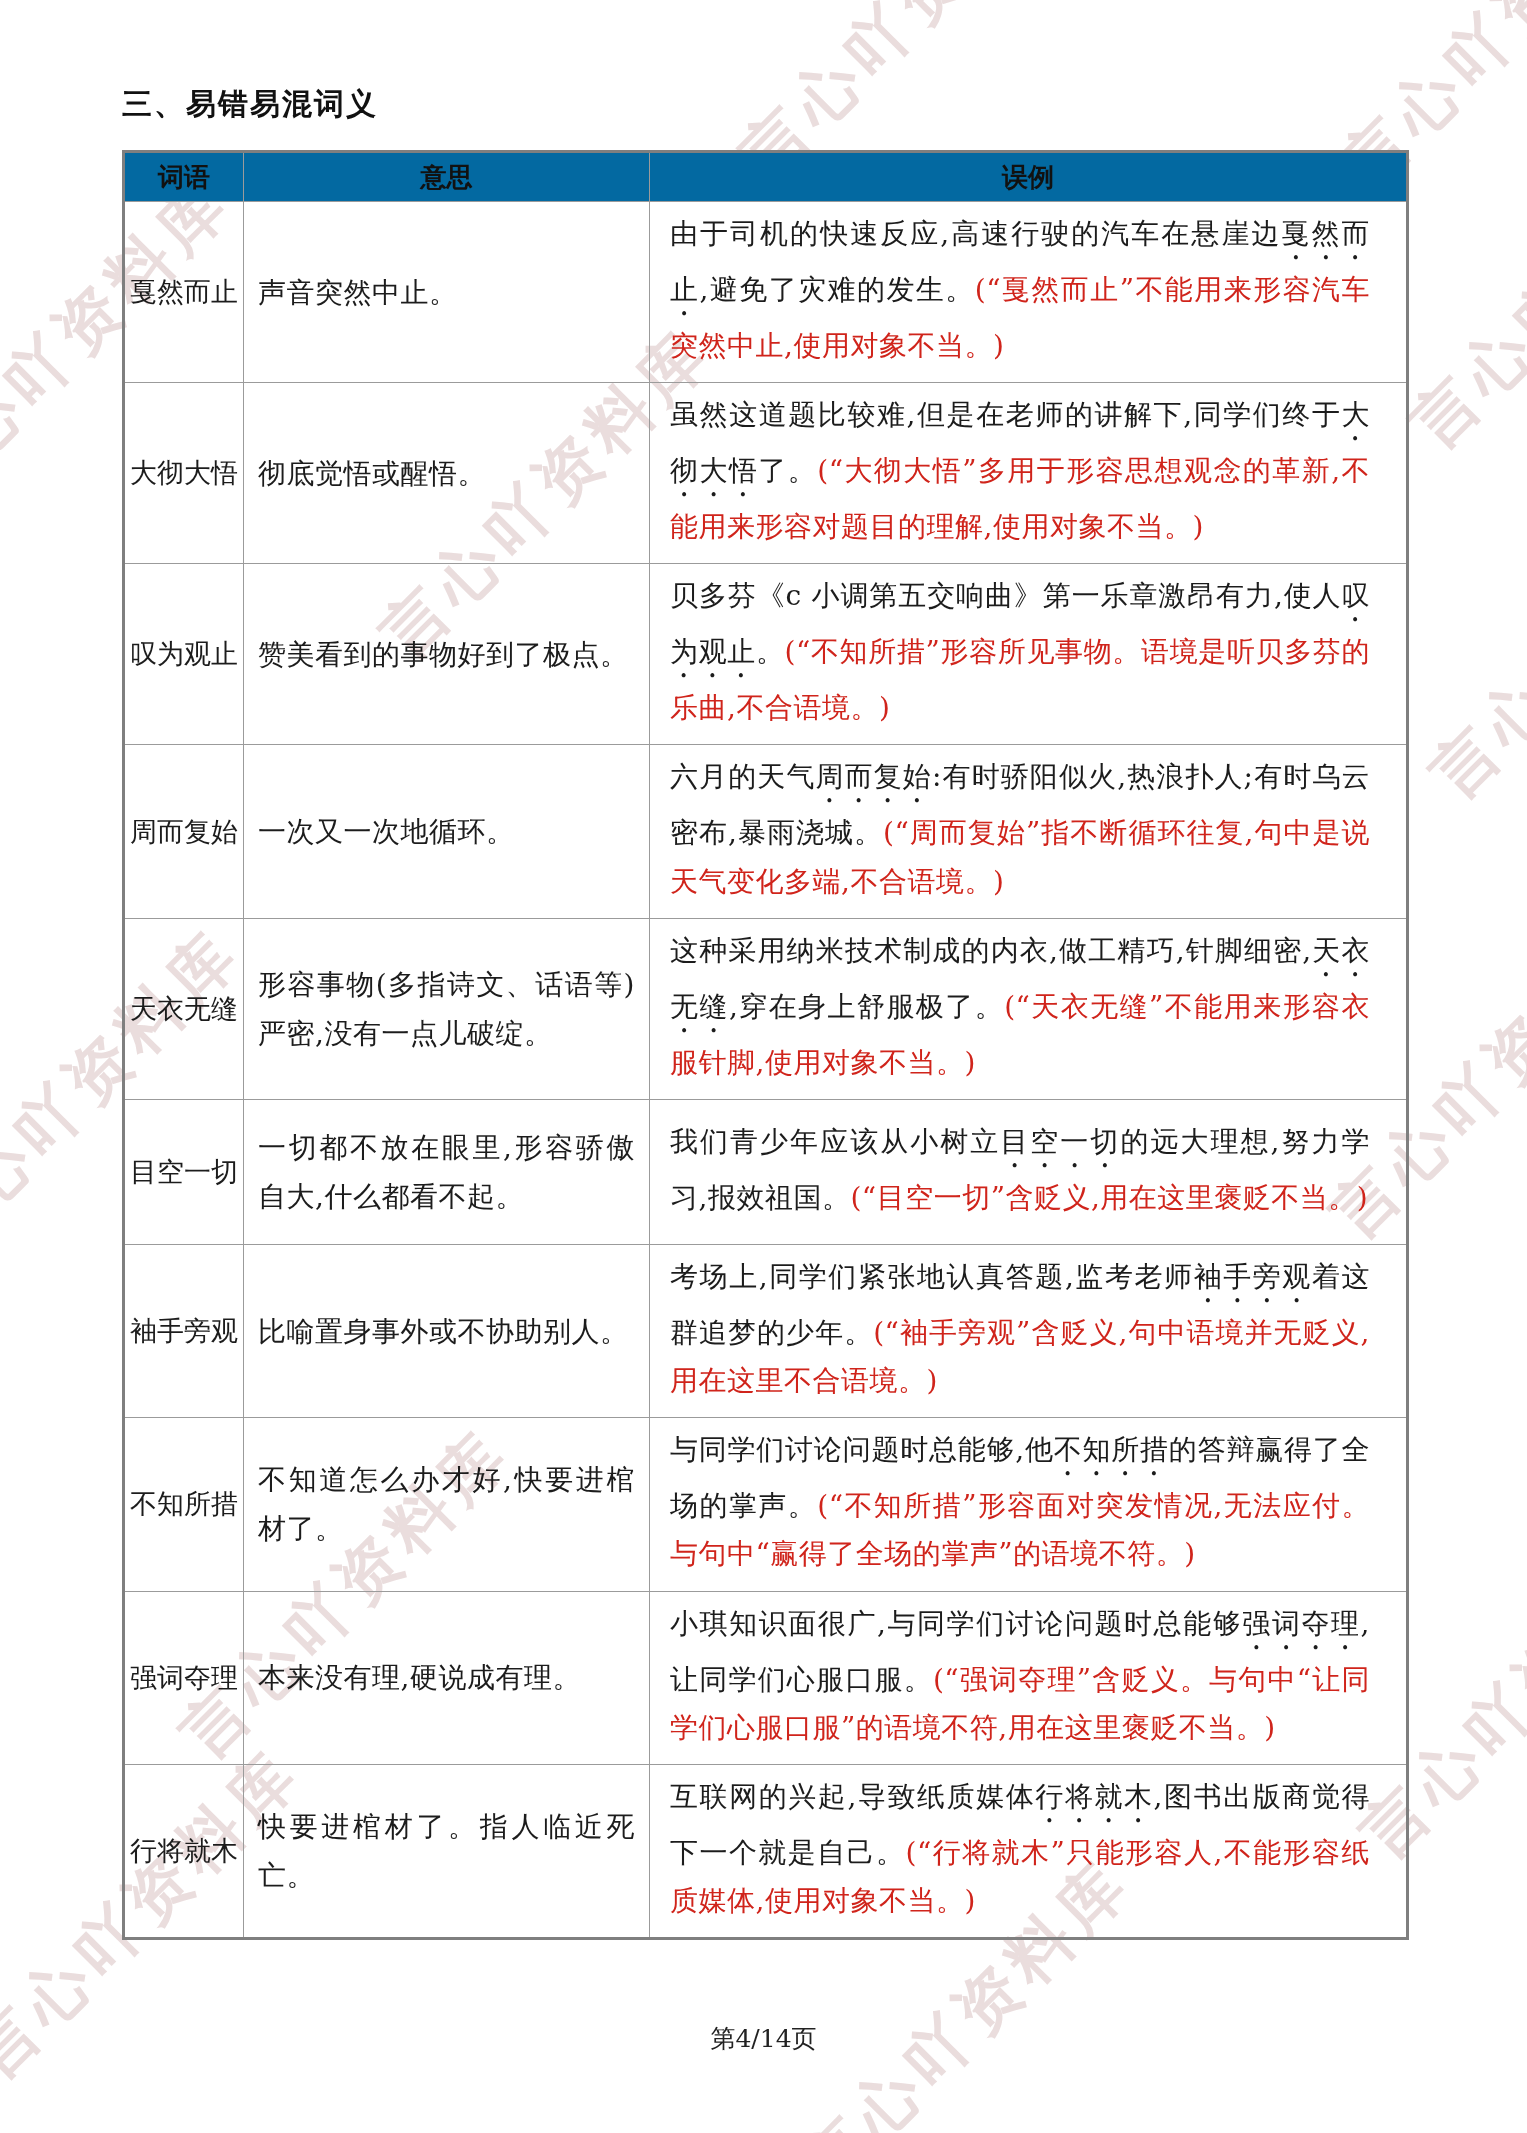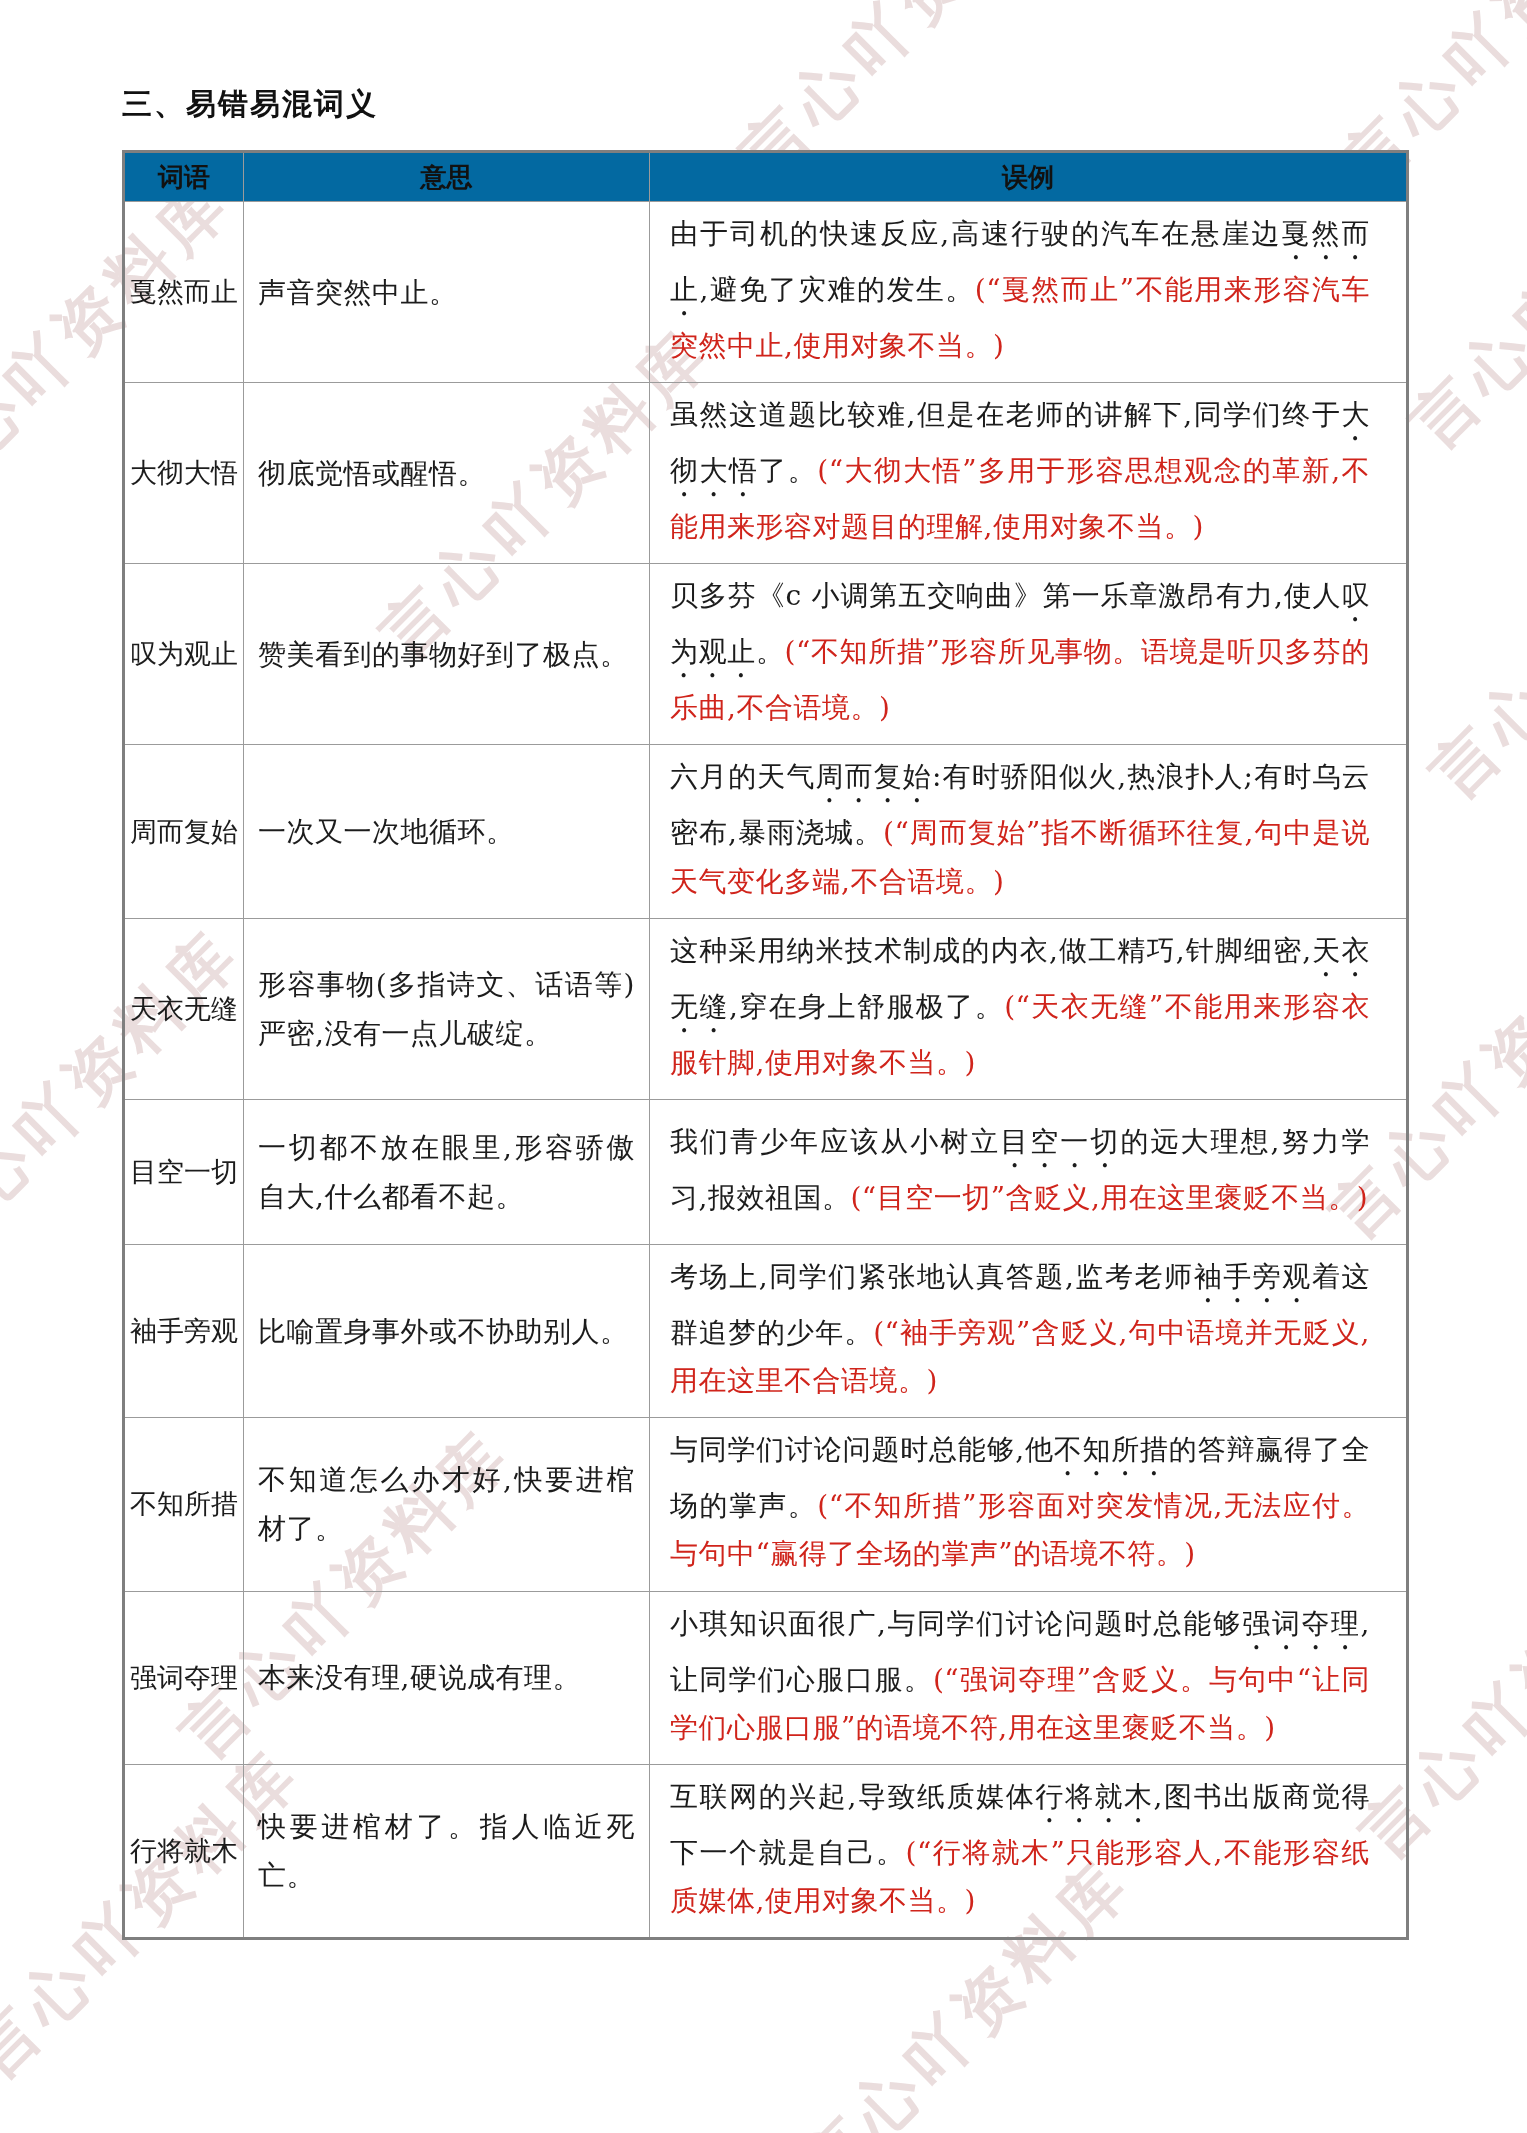--- a/index.html
+++ b/index.html
@@ -153,14 +153,15 @@
           <td class="example"><span class="">小琪知识面很广,与同学们讨论问题时总能够</span><span class="dot">强词夺理</span><span class="">,让同学们心服口服。</span><span class="red ">(“强词夺理”含贬义。与句中“让同学们心服口服”的语境不符,用在这里褒贬不当。)</span></td>
         </tr>
         <tr>
           <td class="word">行将就木</td>
           <td class="meaning">快要进棺材了。指人临近死亡。</td>
           <td class="example"><span class="">互联网的兴起,导致纸质媒体</span><span class="dot">行将就木</span><span class="">,图书出版商觉得下一个就是自己。</span><span class="red ">(“行将就木”只能形容人,不能形容纸质媒体,使用对象不当。)</span></td>
         </tr>
       </tbody>
   </table>
 
+  <div class="footer">第4/14页</div>
 
 </div>
 
 </body></html>

